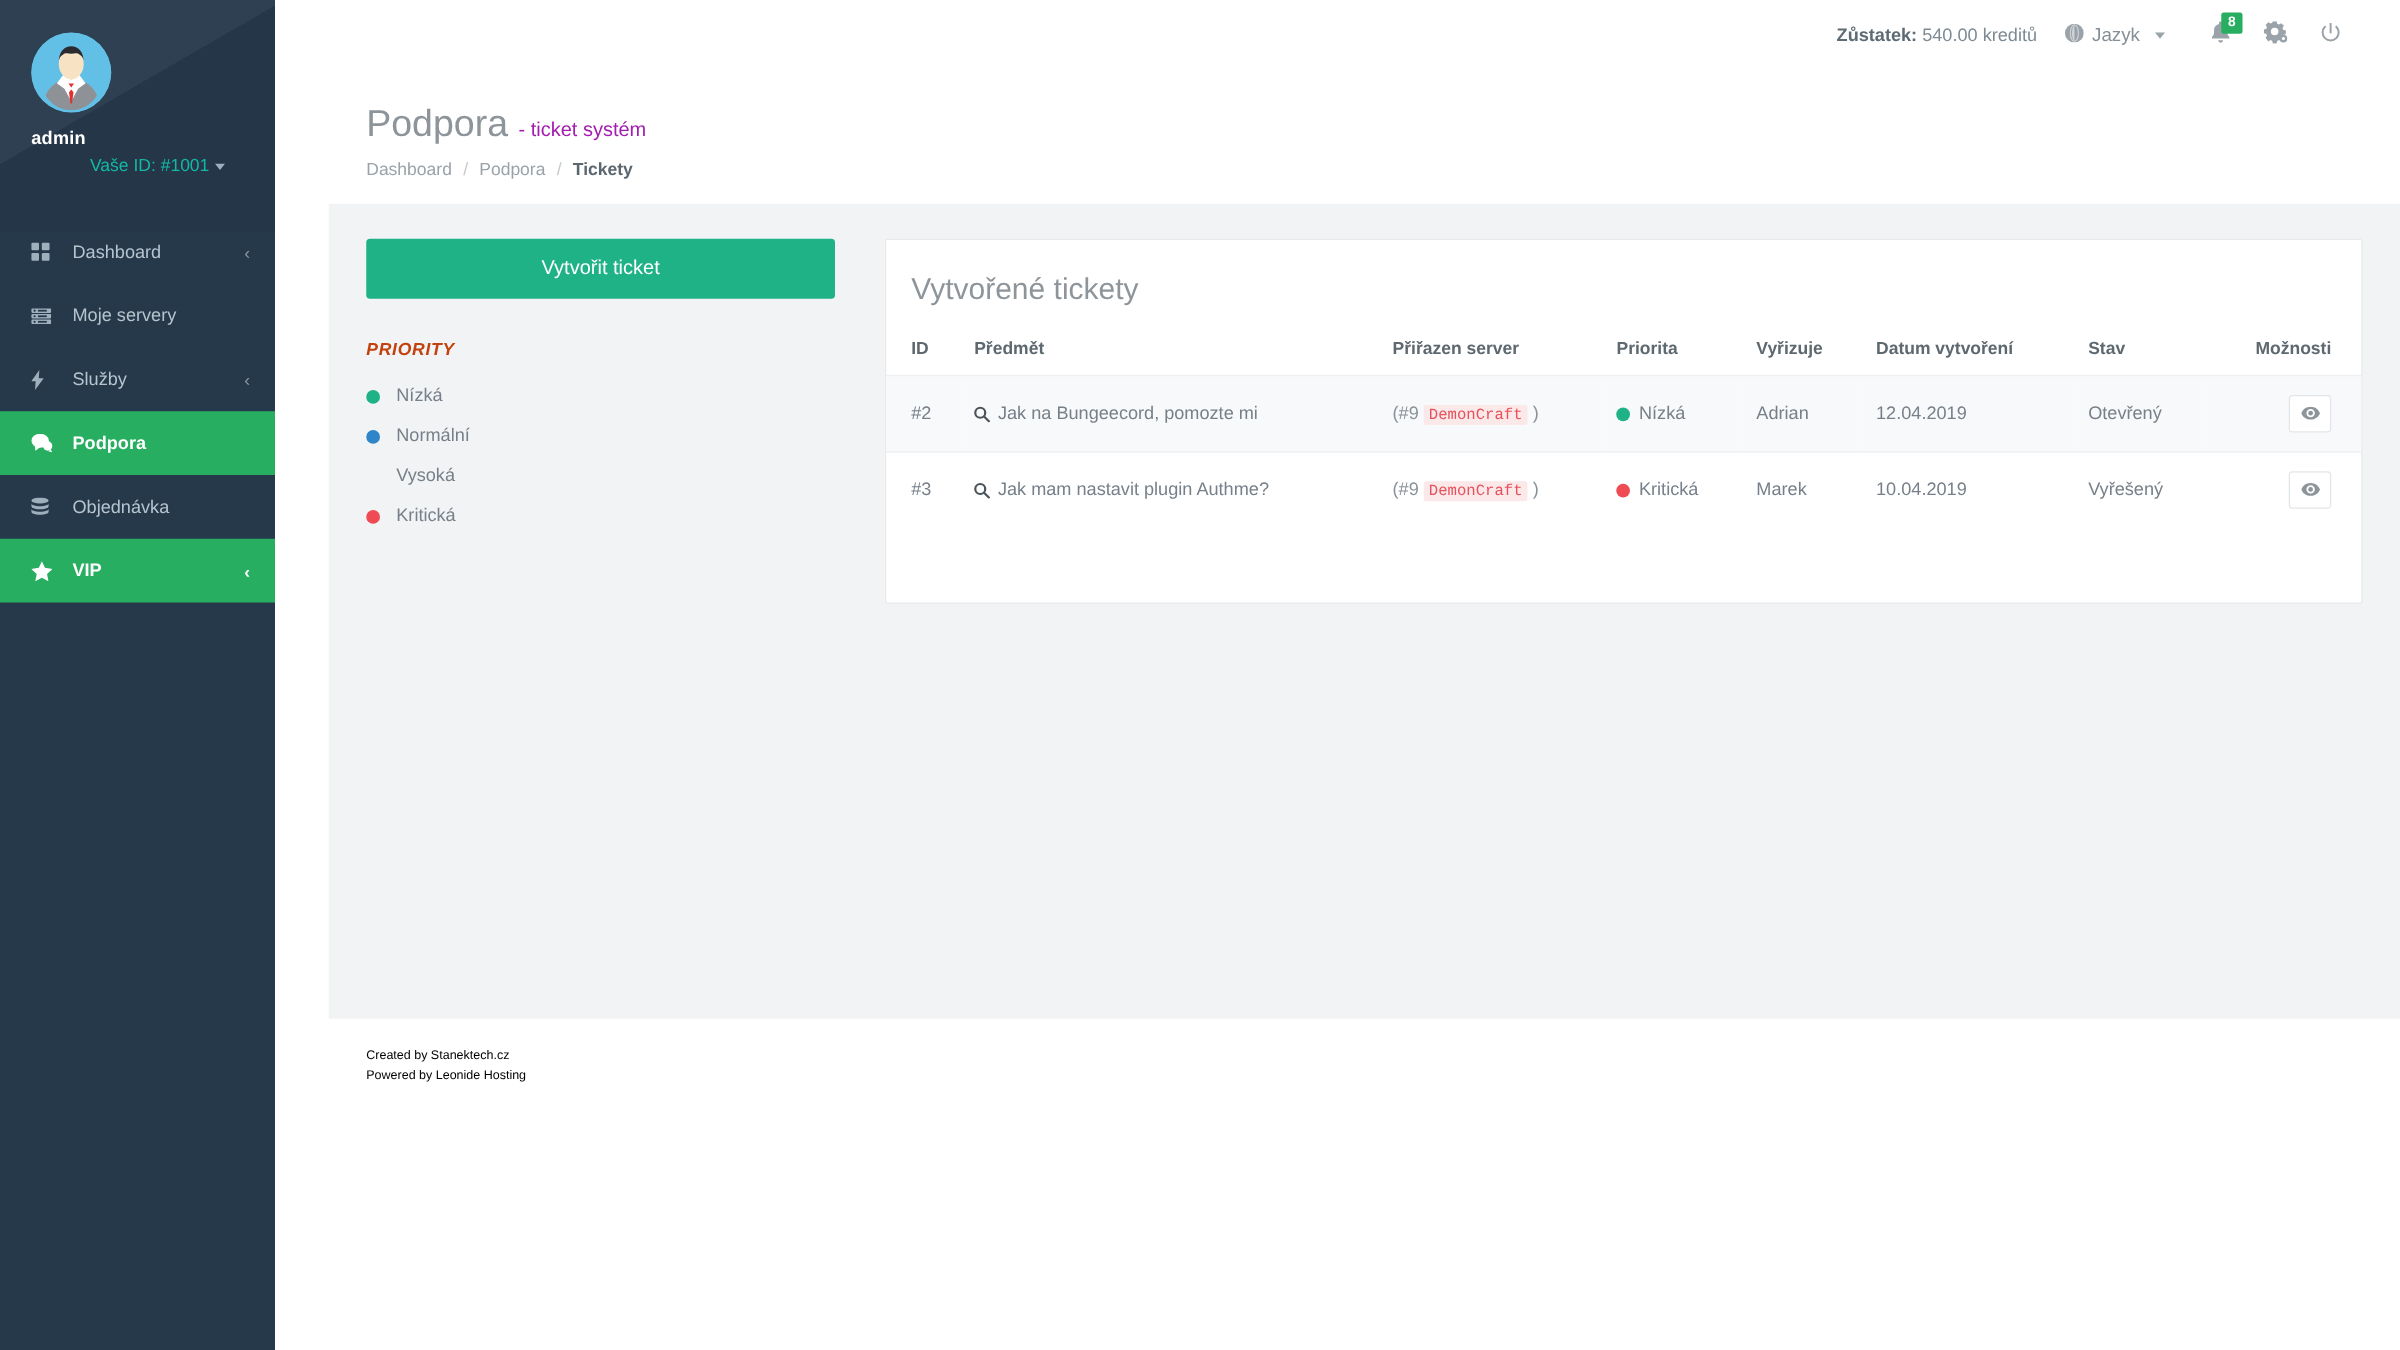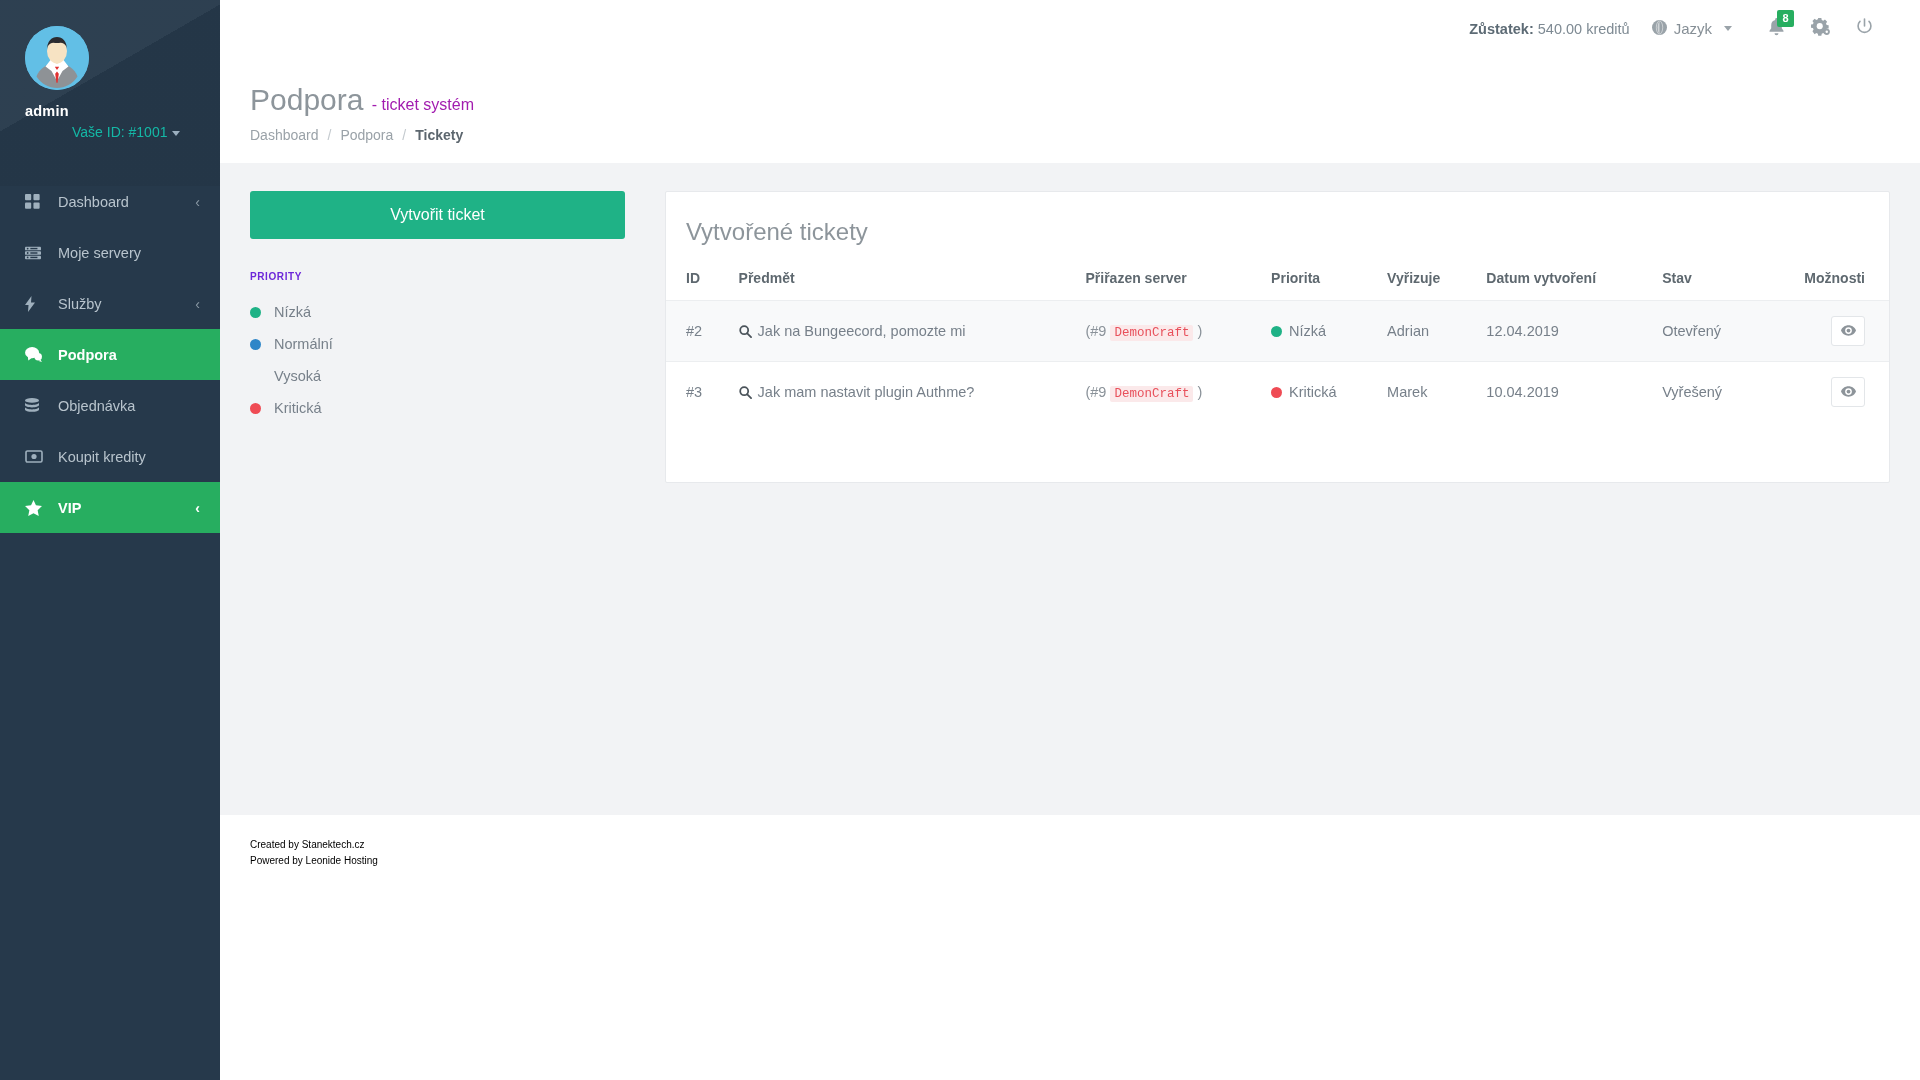--- a/index.html
+++ b/index.html
@@ -68,21 +68,21 @@
   .nav-item.active .ico { color: #ffffff; }
   .nav-item .chev {
     margin-left: auto; color: #8b9aa6; font-size: 14px; line-height: 1;
   }
   .nav-item.active .chev { color: #ffffff; }
   .nav-label { white-space: nowrap; }
 
   
   .main {
     flex: 1; height: 911px; display: flex; flex-direction: column;
-    background: #ffffff; position: relative;
+    background: #ffffff; position: relative; padding-left: 43px;
   }
   .topbar {
     height: 57px; min-height: 57px; background: #ffffff;
     display: flex; align-items: center; justify-content: flex-end;
     padding-right: 34px; gap: 0px;
   }
   .balance { font-size: 14.5px; color: #7e8a93; margin-right: 22px; white-space: nowrap; }
   .balance b { color: #5d6b75; font-weight: bold; }
   .lang {
     display: flex; align-items: center; gap: 7px; color: #868f96;
@@ -119,22 +119,22 @@
     display: flex; align-items: flex-start; gap: 40px; position: relative;
   }
   .left-col { width: 375px; min-width: 375px; }
   .btn-create {
     display: block; width: 375px; height: 48px; line-height: 48px;
     background: #1fb286; color: #ffffff; text-align: center;
     font-size: 16px; border: none; border-radius: 3px; cursor: pointer;
     font-family: inherit;
   }
   .priority-title {
-    margin-top: 32px; font-size: 10px; color: #6d28d9;
-    font-weight: bold; letter-spacing: .6px;
+    margin-top: 32px; font-size: 14px; color: #c2410c;
+    font-weight: bold; letter-spacing: .6px; font-style: italic;
   }
   .priority-list { margin-top: 14px; }
   .priority-row {
     display: flex; align-items: center; gap: 13px;
     height: 32px; font-size: 14.5px; color: #77808a;
   }
   .dot { width: 11px; height: 11px; border-radius: 50%; display: inline-block; }
 
   .card {
     flex: 1; background: #ffffff; border: 1px solid #e7e9ec;
@@ -265,30 +265,20 @@
           <svg width="14" height="16" viewBox="0 0 14 16" fill="currentColor">
               <ellipse cx="7" cy="2.4" rx="7" ry="2.4"></ellipse>
               <path d="M0 4.6c0 1.3 3.1 2.4 7 2.4s7-1.1 7-2.4V7c0 1.3-3.1 2.4-7 2.4S0 8.3 0 7z"></path>
               <path d="M0 9c0 1.3 3.1 2.4 7 2.4s7-1.1 7-2.4v2.4c0 1.3-3.1 2.4-7 2.4S0 12.7 0 11.4z"></path>
             </svg>
         </span>
         <span class="nav-label">Objednávka</span>
         <span class="chev"></span>
       </div>
 
-      <div class="nav-item">
-        <span class="ico">
-          <svg width="18" height="13" viewBox="0 0 18 13" fill="none" stroke="currentColor" stroke-width="1.6">
-              <rect x="1" y="1" width="16" height="11" rx="1.4"></rect>
-              <circle cx="9" cy="6.5" r="2.6" fill="currentColor" stroke="none"></circle>
-            </svg>
-        </span>
-        <span class="nav-label">Koupit kredity</span>
-        <span class="chev"></span>
-      </div>
 
       <div class="nav-item active">
         <span class="ico">
           <svg width="17" height="16" viewBox="0 0 18 17" fill="currentColor">
               <path d="M9 0l2.6 5.6L18 6.5l-4.6 4.4 1.2 6.1L9 14l-5.6 3 1.2-6.1L0 6.5l6.4-.9z"></path>
             </svg>
         </span>
         <span class="nav-label">VIP</span>
         <span class="chev">‹</span>
       </div>

